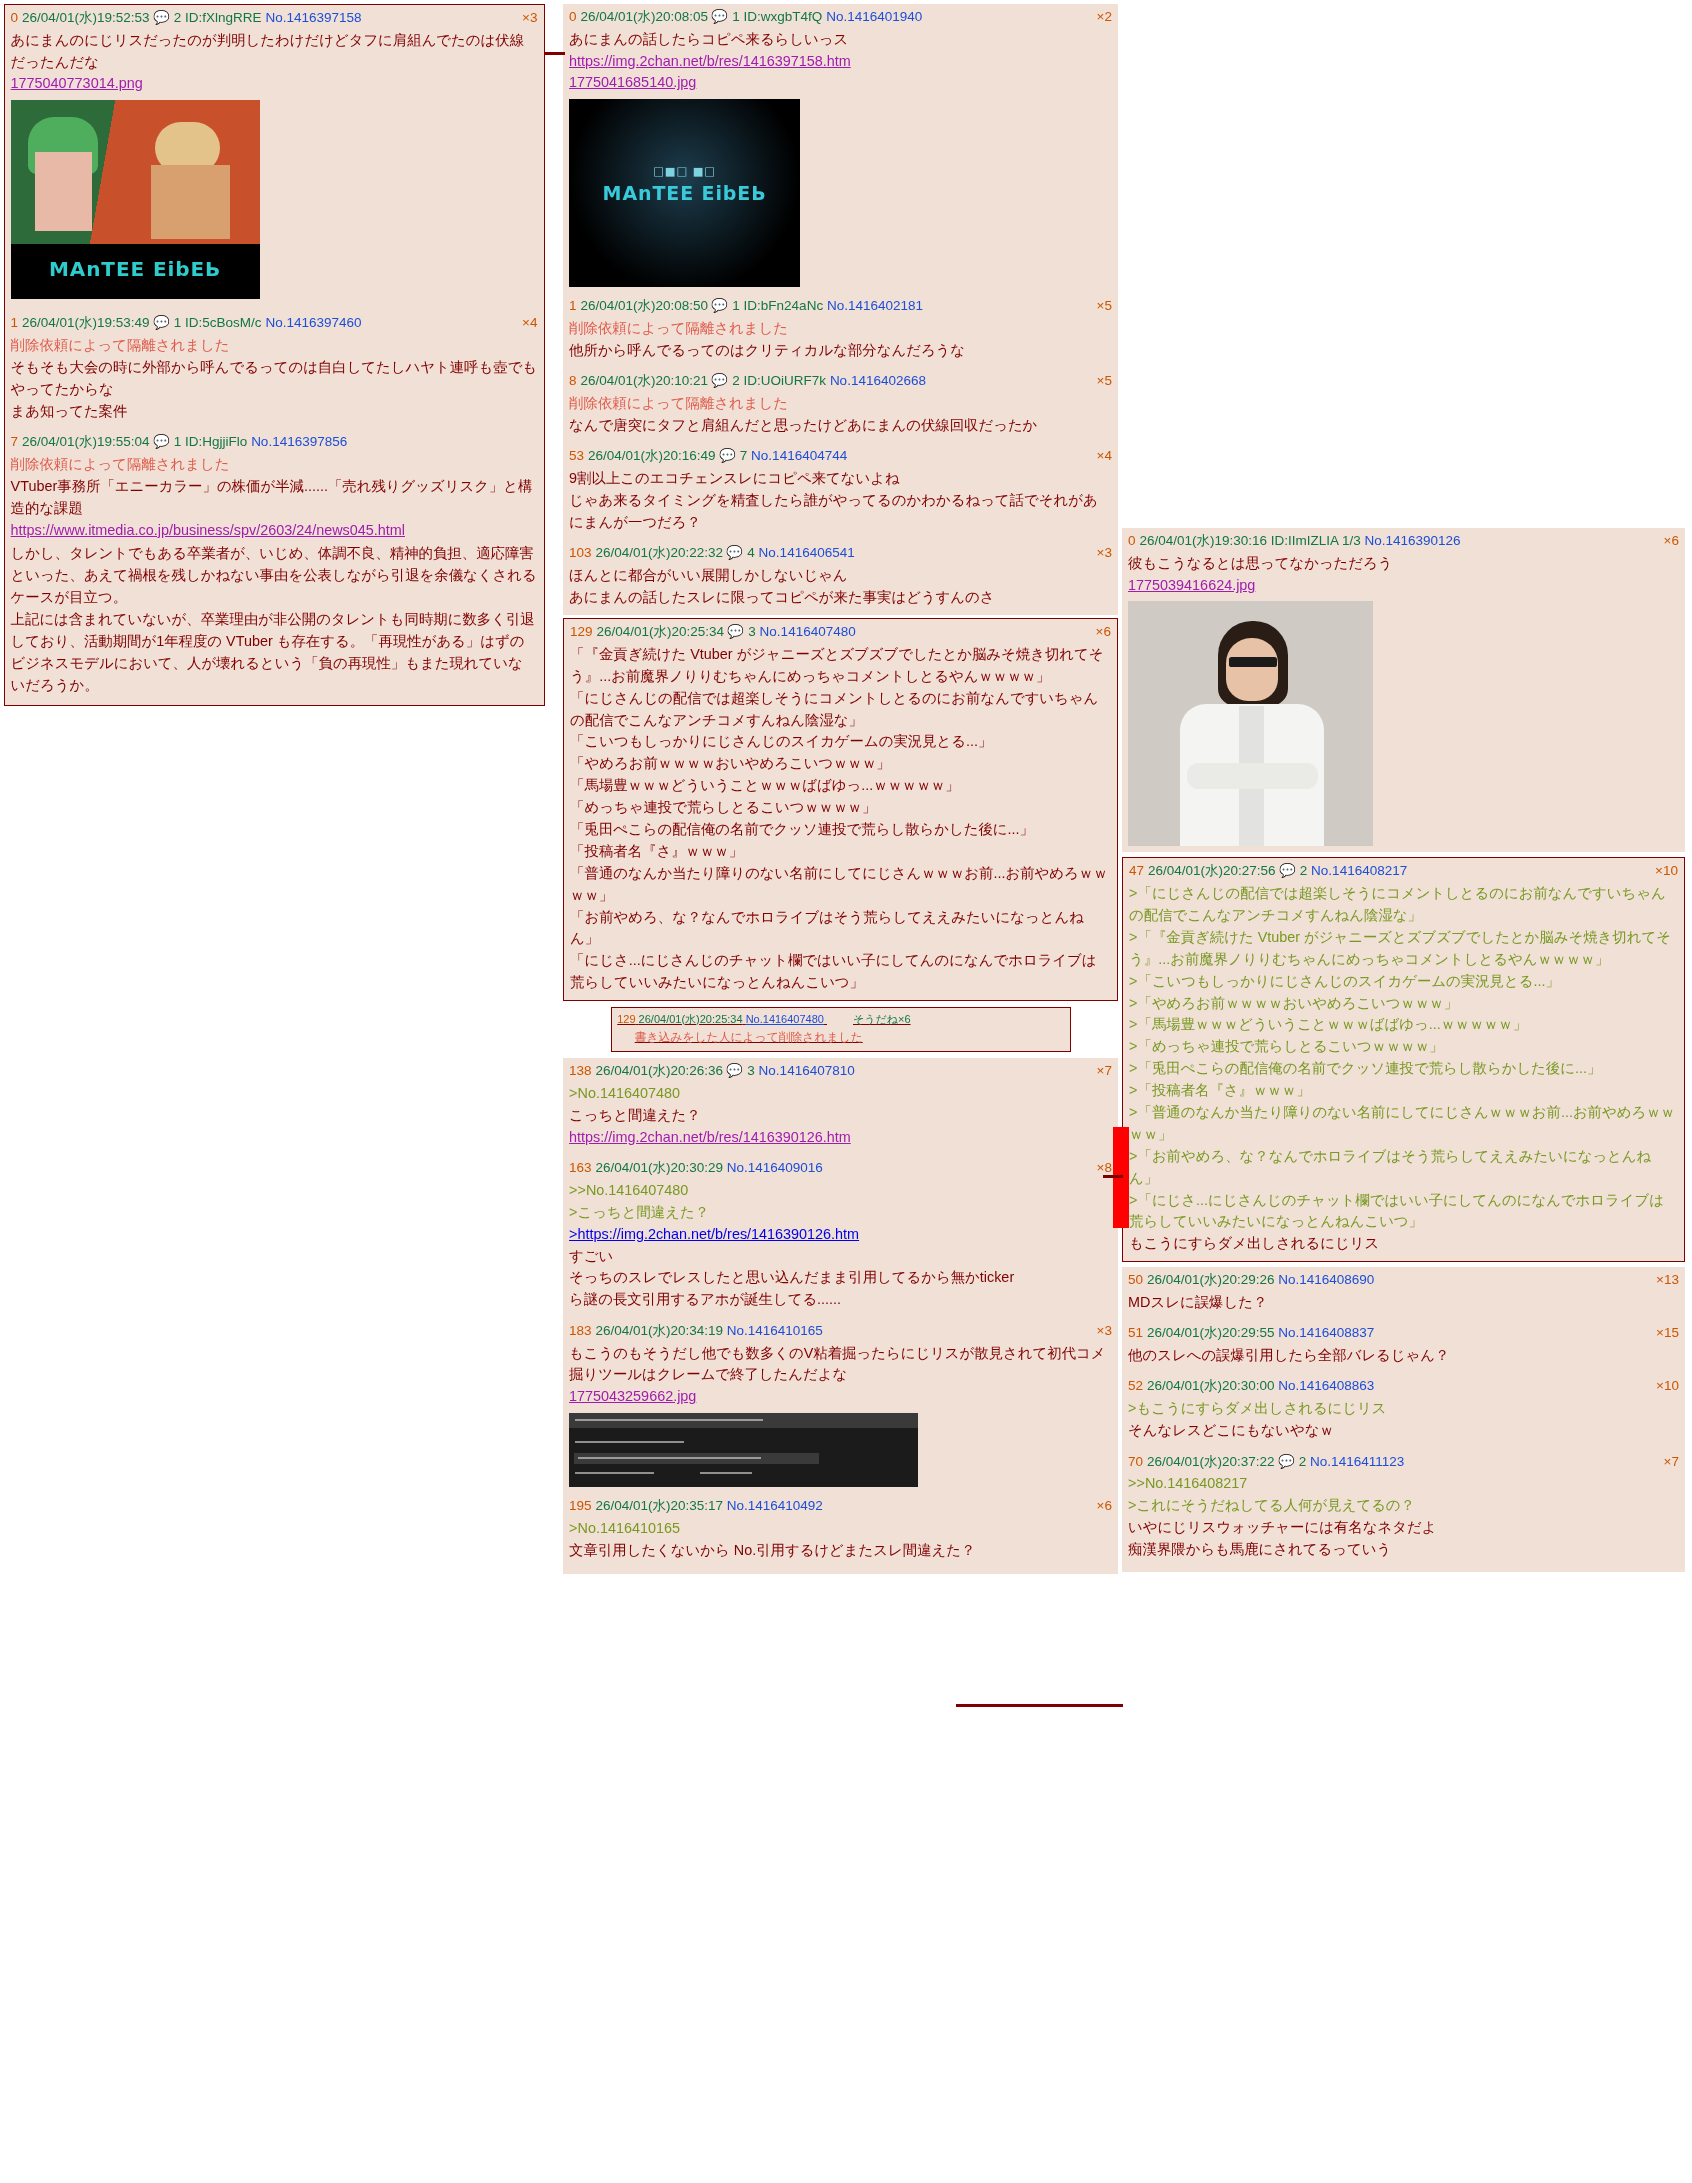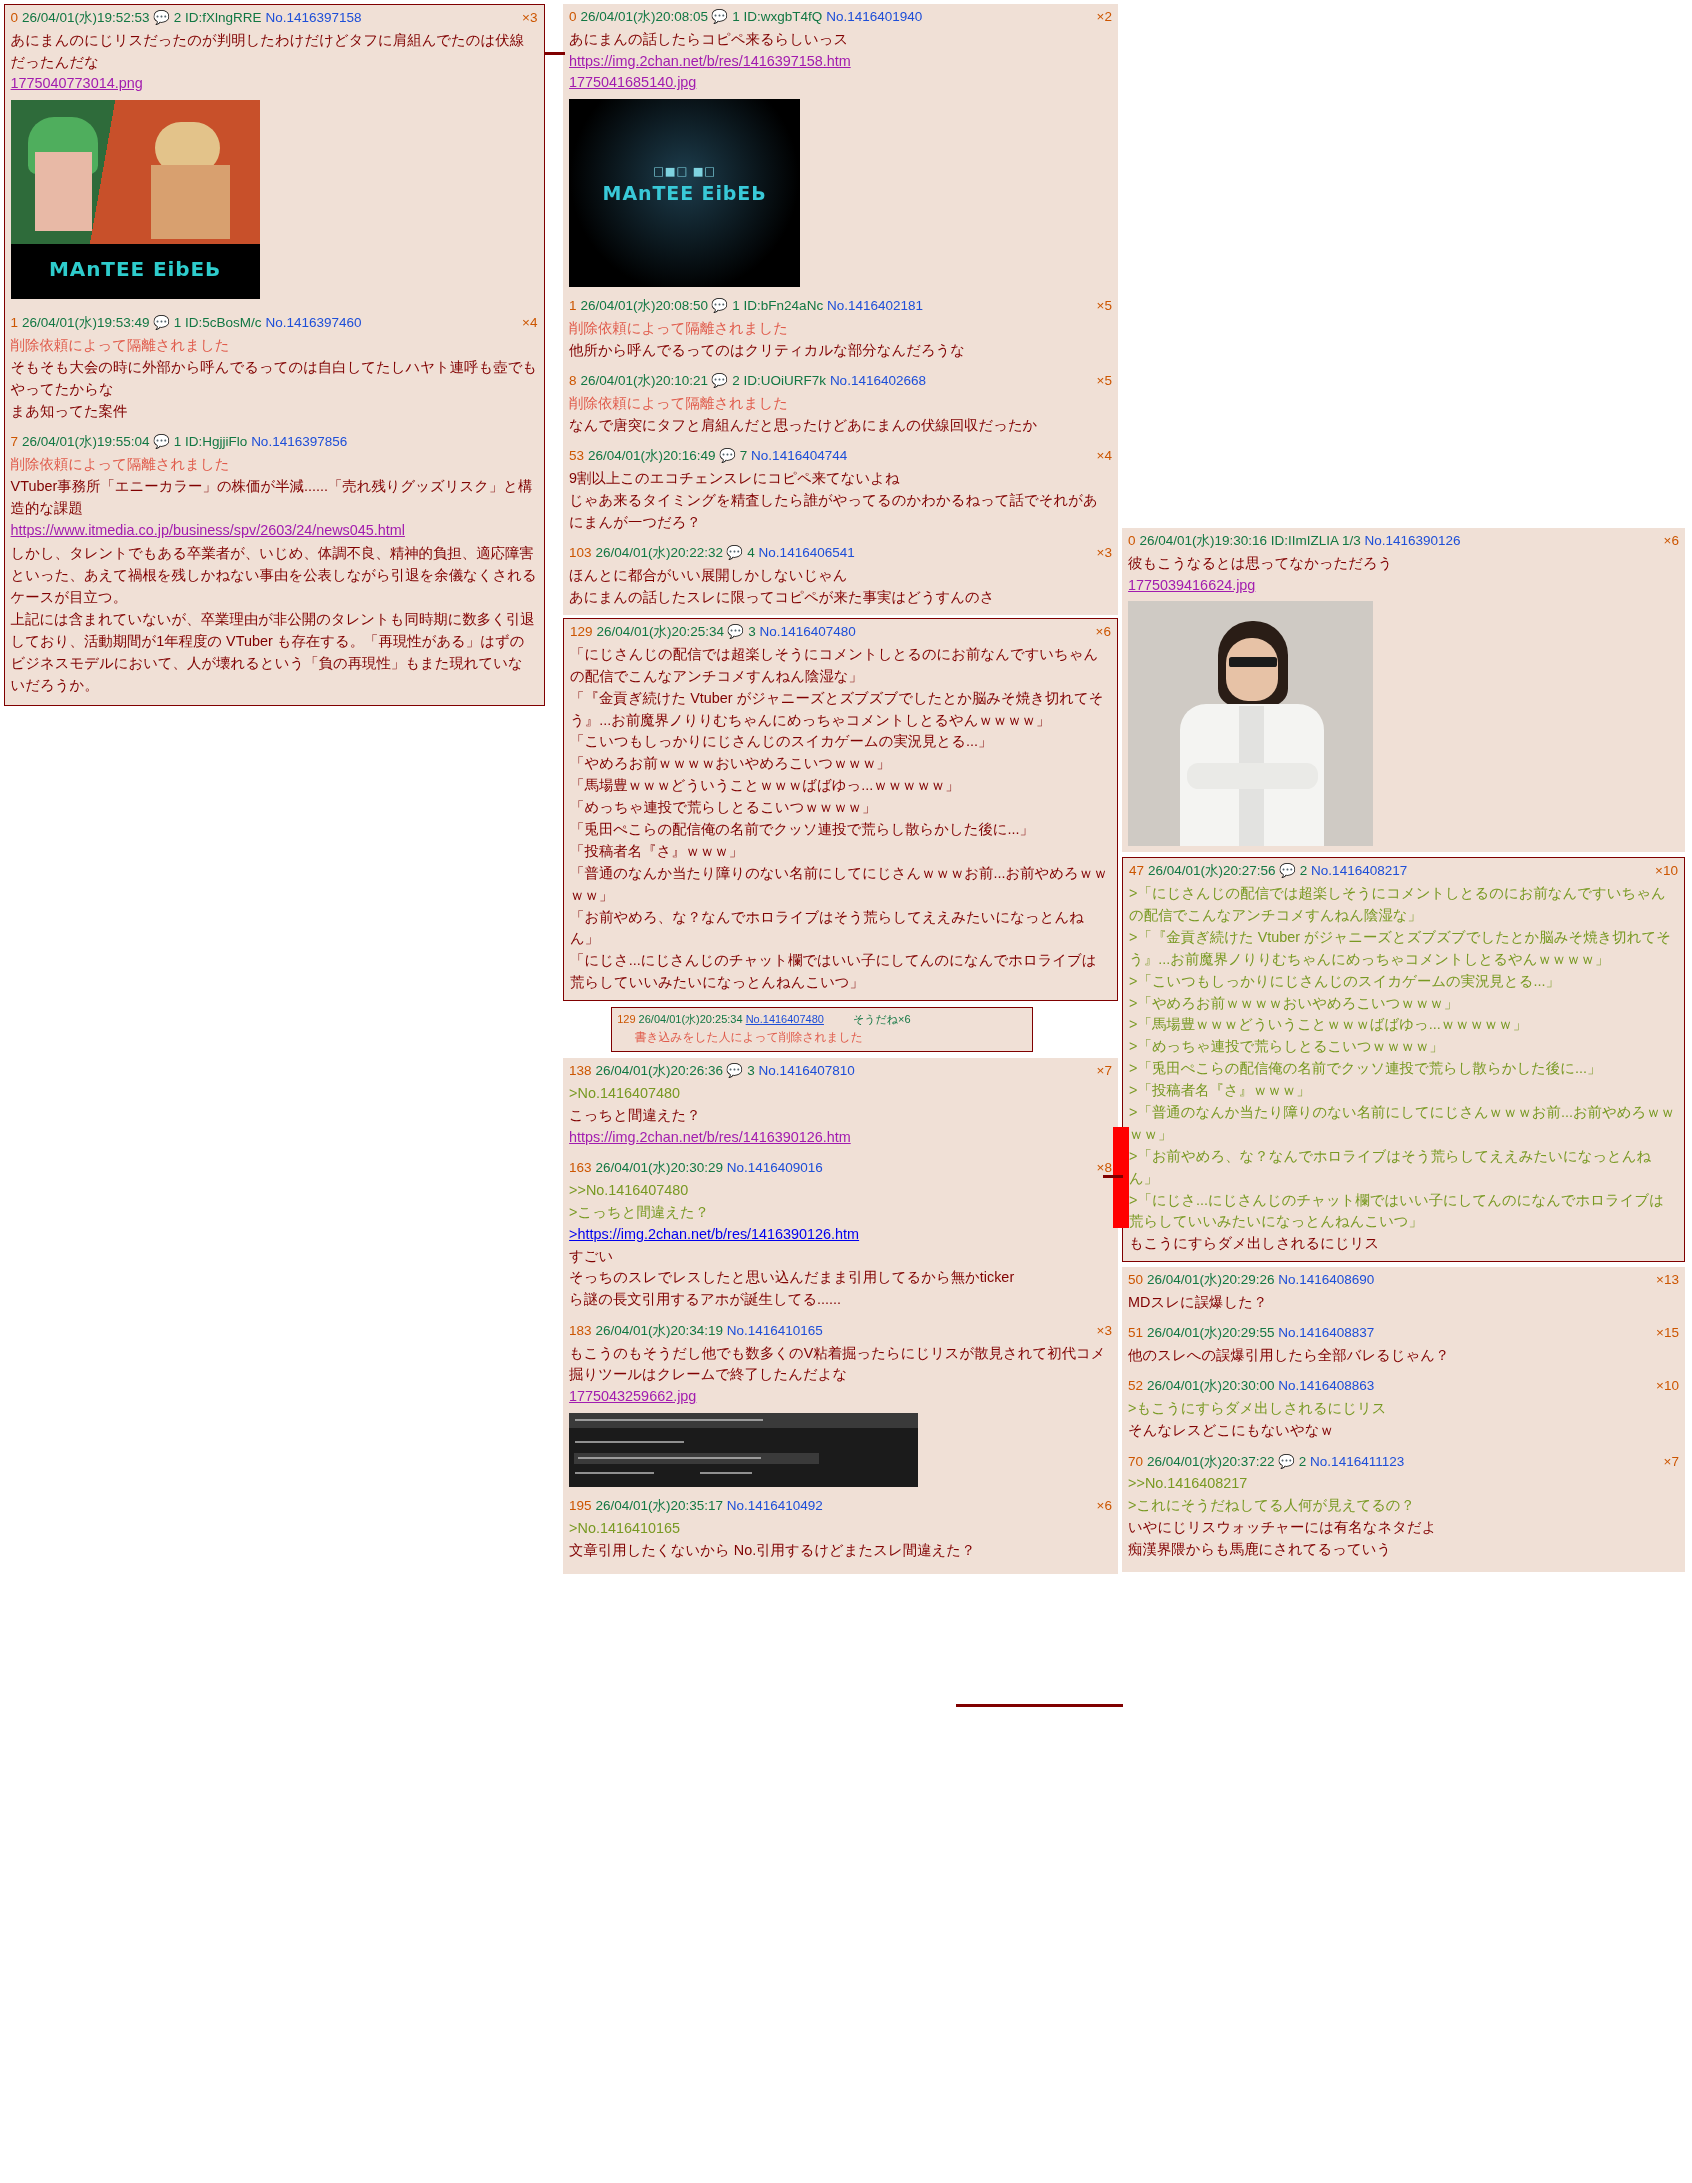--- a/index.html
+++ b/index.html
@@ -206,35 +206,35 @@
     <div class="post bordered" style="margin-top:2.6px;">
       <div class="hdr">
         <span class="xcount">×6</span>
         <span class="num">129</span>
         <span class="date">26/04/01(水)20:25:34</span>
         <span>💬</span>
         <span class="reply-ct">3</span>
         <span class="no">No.1416407480</span>
       </div>
       <div class="body">
+        <div>「『金貢ぎ続けた Vtuber がジャニーズとズブズブでしたとか脳みそ焼き切れてそう』...お前魔界ノりりむちゃんにめっちゃコメントしとるやんｗｗｗｗ」</div>
         <div>「にじさんじの配信では超楽しそうにコメントしとるのにお前なんですいちゃんの配信でこんなアンチコメすんねん陰湿な」</div>
-        <div>「『金貢ぎ続けた Vtuber がジャニーズとズブズブでしたとか脳みそ焼き切れてそう』...お前魔界ノりりむちゃんにめっちゃコメントしとるやんｗｗｗｗ」</div>
         <div>「こいつもしっかりにじさんじのスイカゲームの実況見とる...」</div>
         <div>「やめろお前ｗｗｗｗおいやめろこいつｗｗｗ」</div>
         <div>「馬場豊ｗｗｗどういうことｗｗｗばばゆっ...ｗｗｗｗｗ」</div>
         <div>「めっちゃ連投で荒らしとるこいつｗｗｗｗ」</div>
         <div>「兎田ぺこらの配信俺の名前でクッソ連投で荒らし散らかした後に...」</div>
         <div>「投稿者名『さ』ｗｗｗ」</div>
         <div>「普通のなんか当たり障りのない名前にしてにじさんｗｗｗお前...お前やめろｗｗｗｗ」</div>
         <div>「お前やめろ、な？なんでホロライブはそう荒らしてええみたいになっとんねん」</div>
         <div>「にじさ...にじさんじのチャット欄ではいい子にしてんのになんでホロライブは荒らしていいみたいになっとんねんこいつ」</div>
       </div>
     </div>
 
-    <div class="smallpost" style="margin:6.1px 0 0 48px;width:422px;">
+    <div class="smallpost" style="margin:6.1px 0 0 48px;width:460px;text-decoration:underline;">
       <div class="hdr">
         <span class="num">129</span>
         <span class="date">26/04/01(水)20:25:34</span>
         <span class="no" style="text-decoration:underline;">No.1416407480</span>
         <span style="margin-left:26px;color:#117743;">そうだね×6</span>
       </div>
       <div class="body" style="margin-left:17.5px;">
         <div class="del">書き込みをした人によって削除されました</div>
       </div>
     </div>

